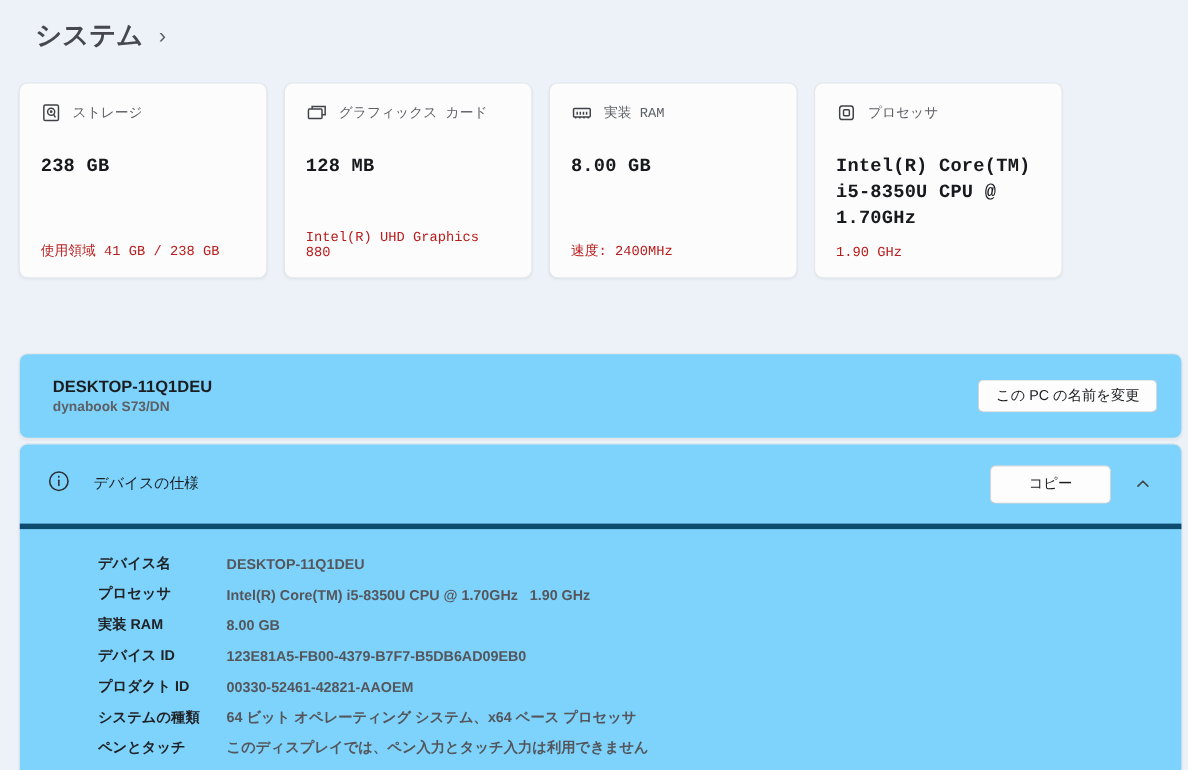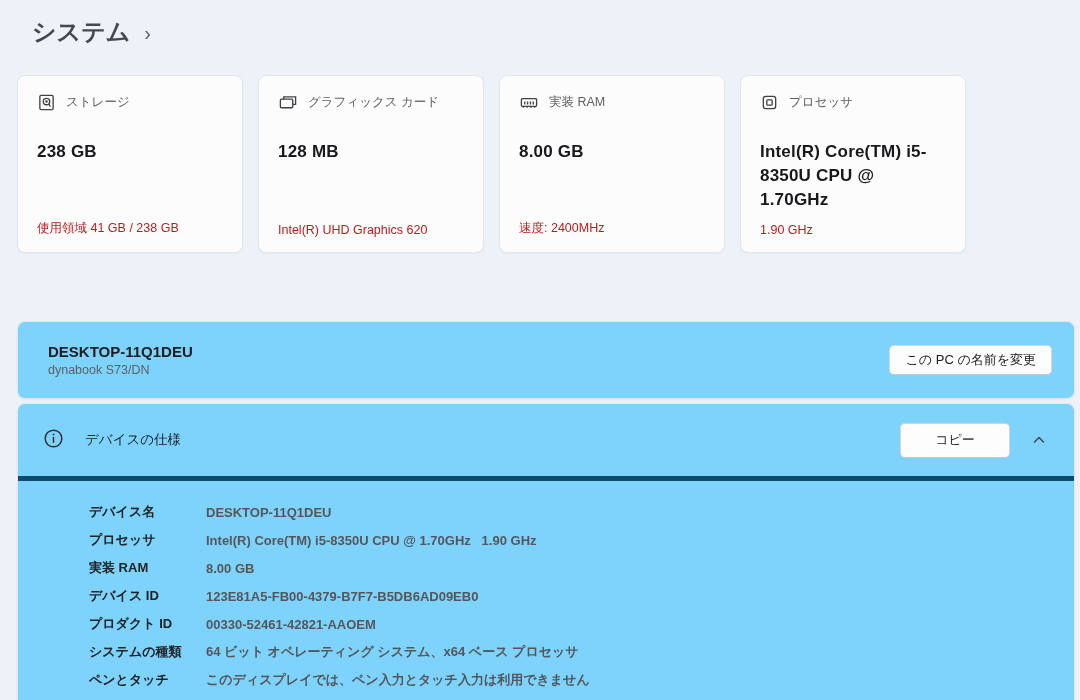--- a/index.html
+++ b/index.html
@@ -23,40 +23,40 @@
 
   
   .cards { position: absolute; left: 17px; top: 75px; display: flex; gap: 15px; }
   .card {
     width: 226px; height: 178px;
     background: #fcfcfc;
     border: 1px solid #e4e6ea;
     border-radius: 8px;
     box-shadow: 0 1px 2px rgba(0,0,0,0.04);
     padding: 17px 19px 15px 19px;
-    display: flex; flex-direction: column;
+    display: flex; flex-direction: column; font-family: Liberation Mono, monospace;
   }
   .card-head { display: flex; align-items: center; gap: 10px; }
   .card-title { font-size: 12.5px; color: #5d6065; }
   .card-value { margin-top: 28px; font-size: 17px; font-weight: 700; color: #17191d; line-height: 24px; letter-spacing: 0.2px; }
   .card-sub { margin-top: auto; font-size: 12.5px; color: #b91c1c; }
   .card svg { display: block; }
 
   
   .panel {
     position: absolute; left: 17px; width: 1058px;
     background: #7dd3fc;
     border: 1px solid #e4e6ea;
     border-radius: 8px;
     box-shadow: 0 1px 2px rgba(0,0,0,0.04);
   }
   .device-panel { top: 321px; height: 78px; display: flex; align-items: center; padding: 0 22px 0 30px; }
   .device-names { display: flex; flex-direction: column; gap: 3px; }
   .device-name { font-size: 15px; font-weight: 600; color: #1b1d21; }
-  .device-model { font-size: 12.5px; color: #5d6065; }
+  .device-model { font-size: 12.5px; color: #5d6065; font-weight: bold; }
 
   .win-button {
     background: #fdfdfd;
     border: 1px solid #d5d5d8;
     border-bottom-color: #c8c8cc;
     border-radius: 5px;
     font-family: "Liberation Sans", "DejaVu Sans", sans-serif;
     font-size: 13px; color: #1a1c20;
     cursor: pointer;
   }
@@ -108,21 +108,21 @@
     <div class="card-head">
       <span>
         <svg width="20" height="19" viewBox="0 0 20 20" fill="none" stroke="#3f4146" stroke-width="1.4">
           <rect x="2" y="6.5" width="13" height="9" rx="1"></rect>
           <path d="M5.5 6.5 V4 H18 V12 H15"></path>
         </svg>
       </span>
       <span class="card-title">グラフィックス カード</span>
     </div>
     <div class="card-value">128 MB</div>
-    <div class="card-sub">Intel(R) UHD Graphics 620</div>
+    <div class="card-sub">Intel(R) UHD Graphics 880</div>
   </div>
 
   <div class="card">
     <div class="card-head">
       <span>
         <svg width="20" height="19" viewBox="0 0 20 20" fill="none" stroke="#3f4146" stroke-width="1.4">
           <rect x="2" y="6" width="16" height="8" rx="1"></rect>
           <path d="M5.5 9 v3 M8.5 9 v3 M11.5 9 v3 M14.5 9 v3"></path>
           <path d="M4 14 v1.6 M8 14 v1.6 M12 14 v1.6 M16 14 v1.6"></path>
         </svg>

